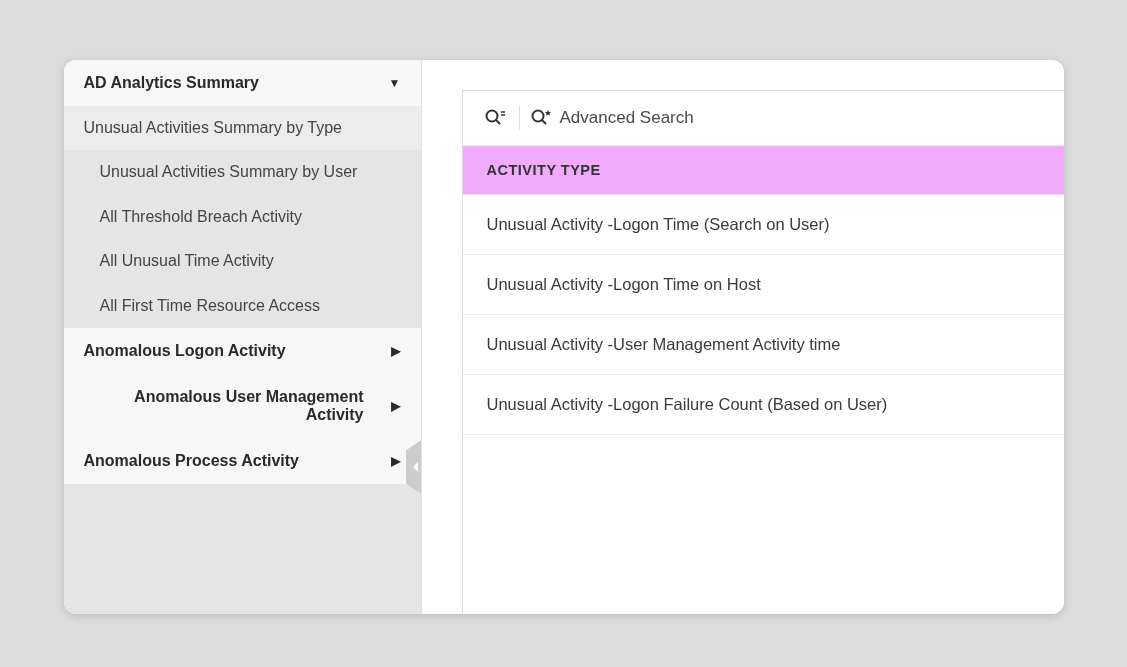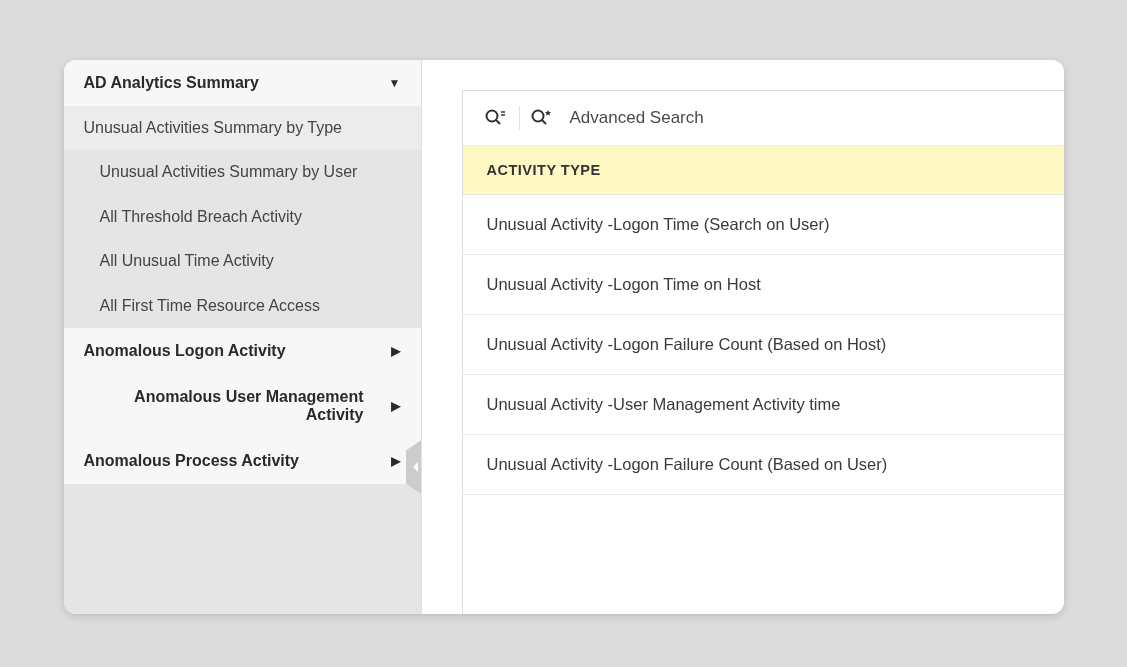--- a/index.html
+++ b/index.html
@@ -108,27 +108,27 @@
     }
     .search-divider {
       width: 1px;
       height: 24px;
       background: #e0e0e0;
       margin: 0 10px;
     }
     .adv-search {
       display: flex;
       align-items: center;
-      gap: 18px;
+      gap: 8px;
       cursor: pointer;
       font-size: 17px;
       color: #4a4a4a;
     }
     .table-header {
-      background: #fef9c3;
+      background: #f0abfc;
       padding: 16px 24px;
       font-size: 14.5px;
       font-weight: 700;
       letter-spacing: 0.5px;
       color: #333;
       text-transform: uppercase;
       border-bottom: 1px solid #e5e5e5;
     }
     .table-row {
       padding: 20px 24px;
@@ -213,23 +213,20 @@
         <span>ACTIVITY TYPE</span>
       </div>
 
       <div class="table-row">
         <span>Unusual Activity -Logon Time (Search on User)</span>
       </div>
       <div class="table-row">
         <span>Unusual Activity -Logon Time on Host</span>
       </div>
       <div class="table-row">
-        <span>Unusual Activity -Logon Failure Count (Based on Host)</span>
-      </div>
-      <div class="table-row">
         <span>Unusual Activity -User Management Activity time</span>
       </div>
       <div class="table-row">
         <span>Unusual Activity -Logon Failure Count (Based on User)</span>
       </div>
 
     </div>
   </div>
 
 </div>

